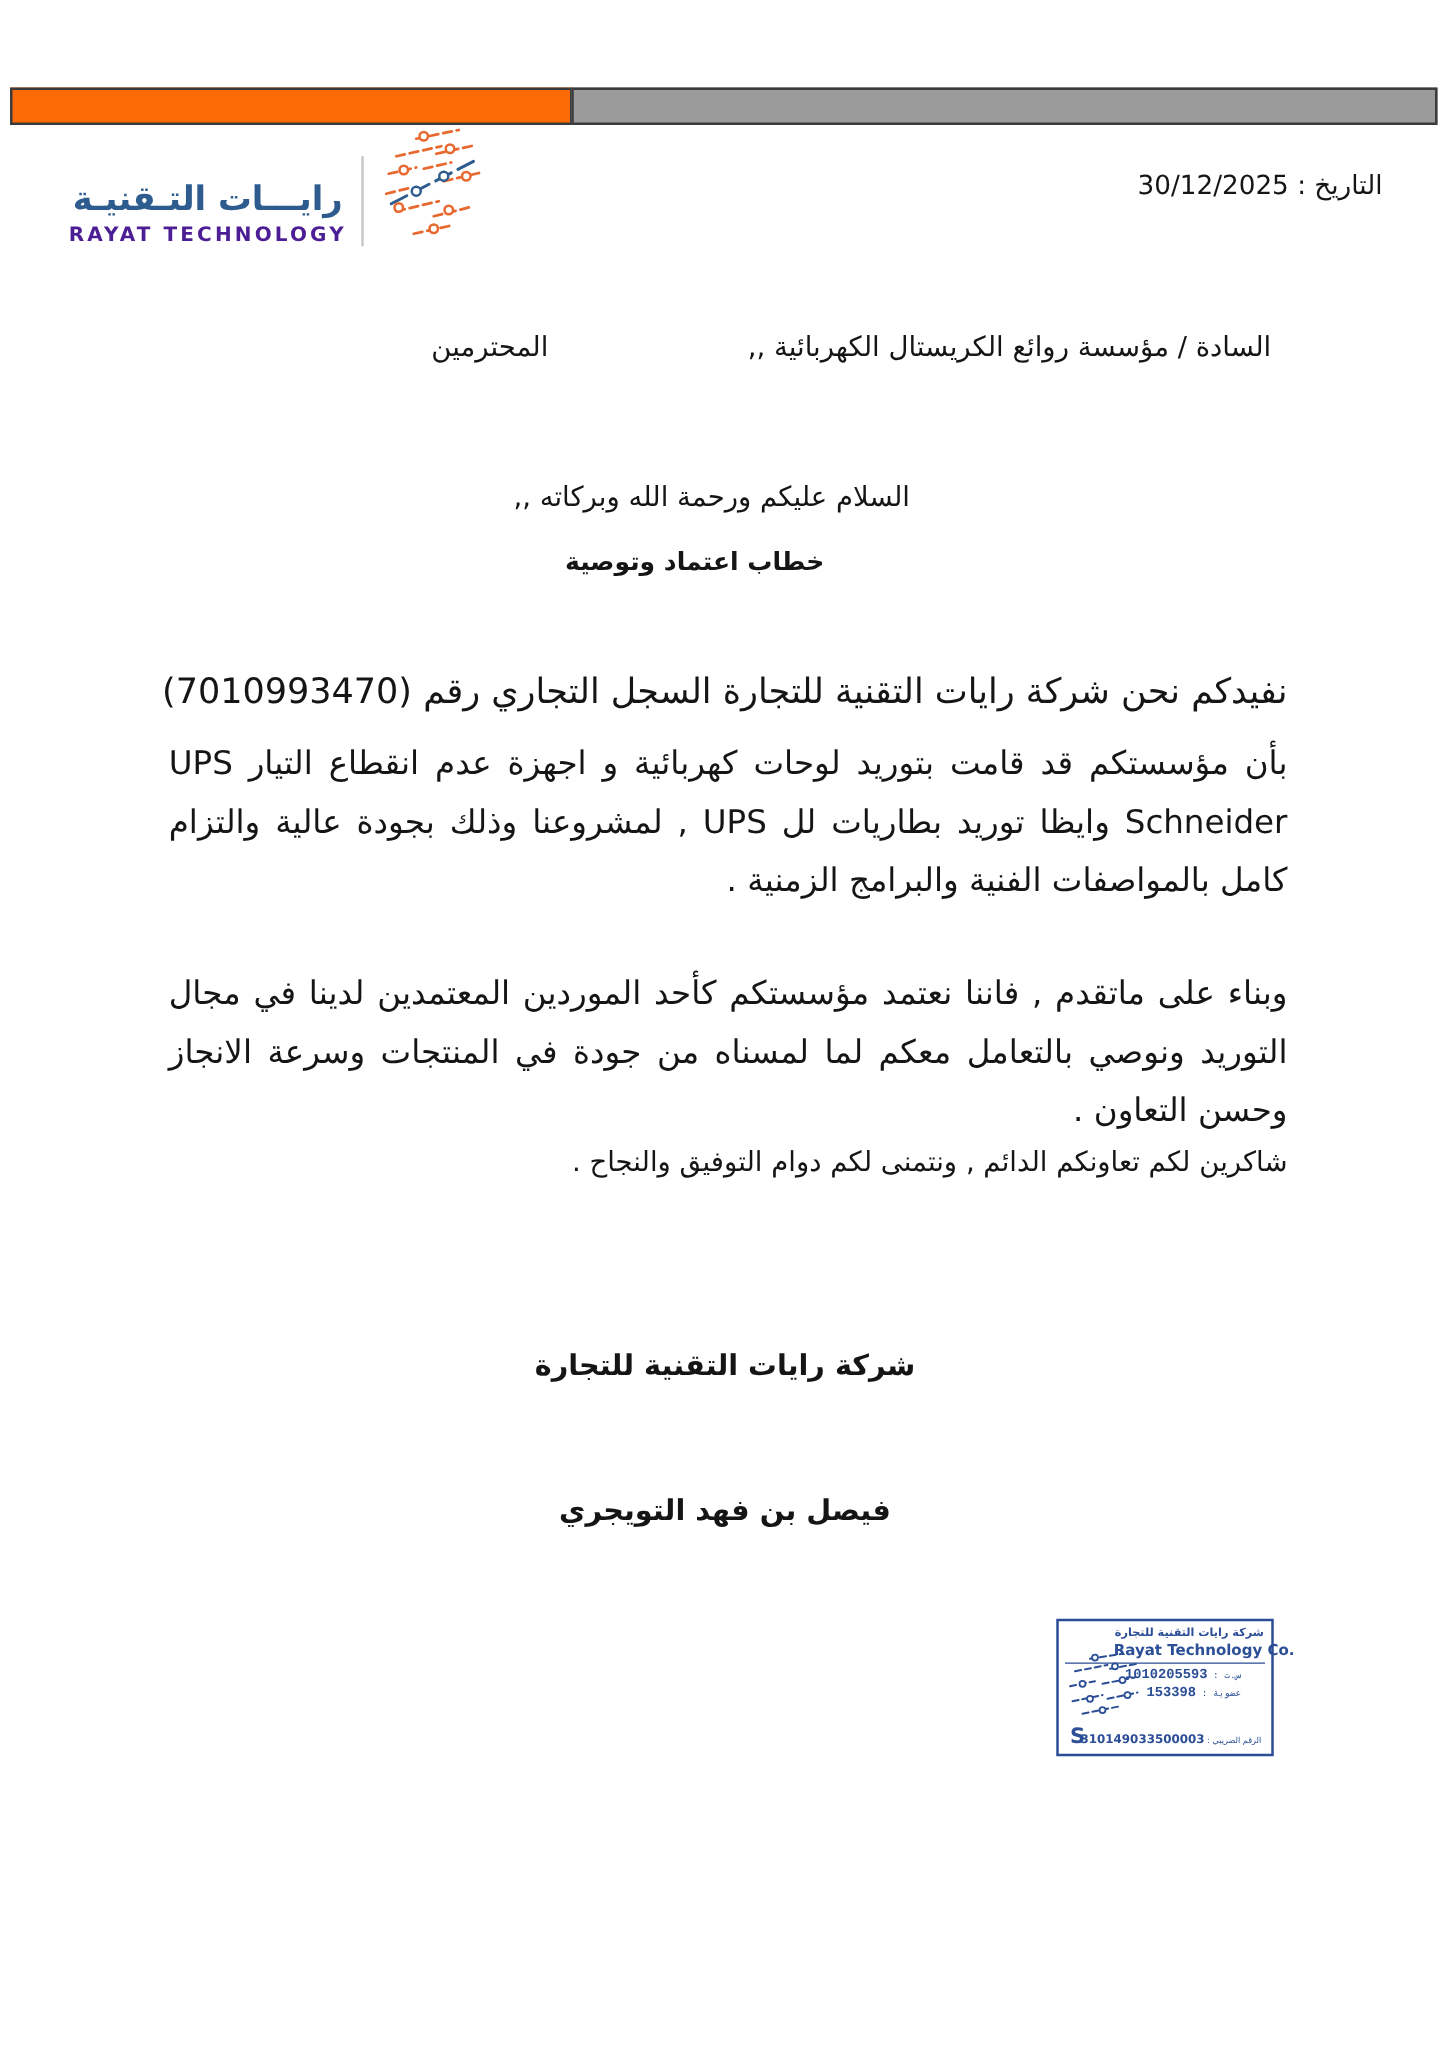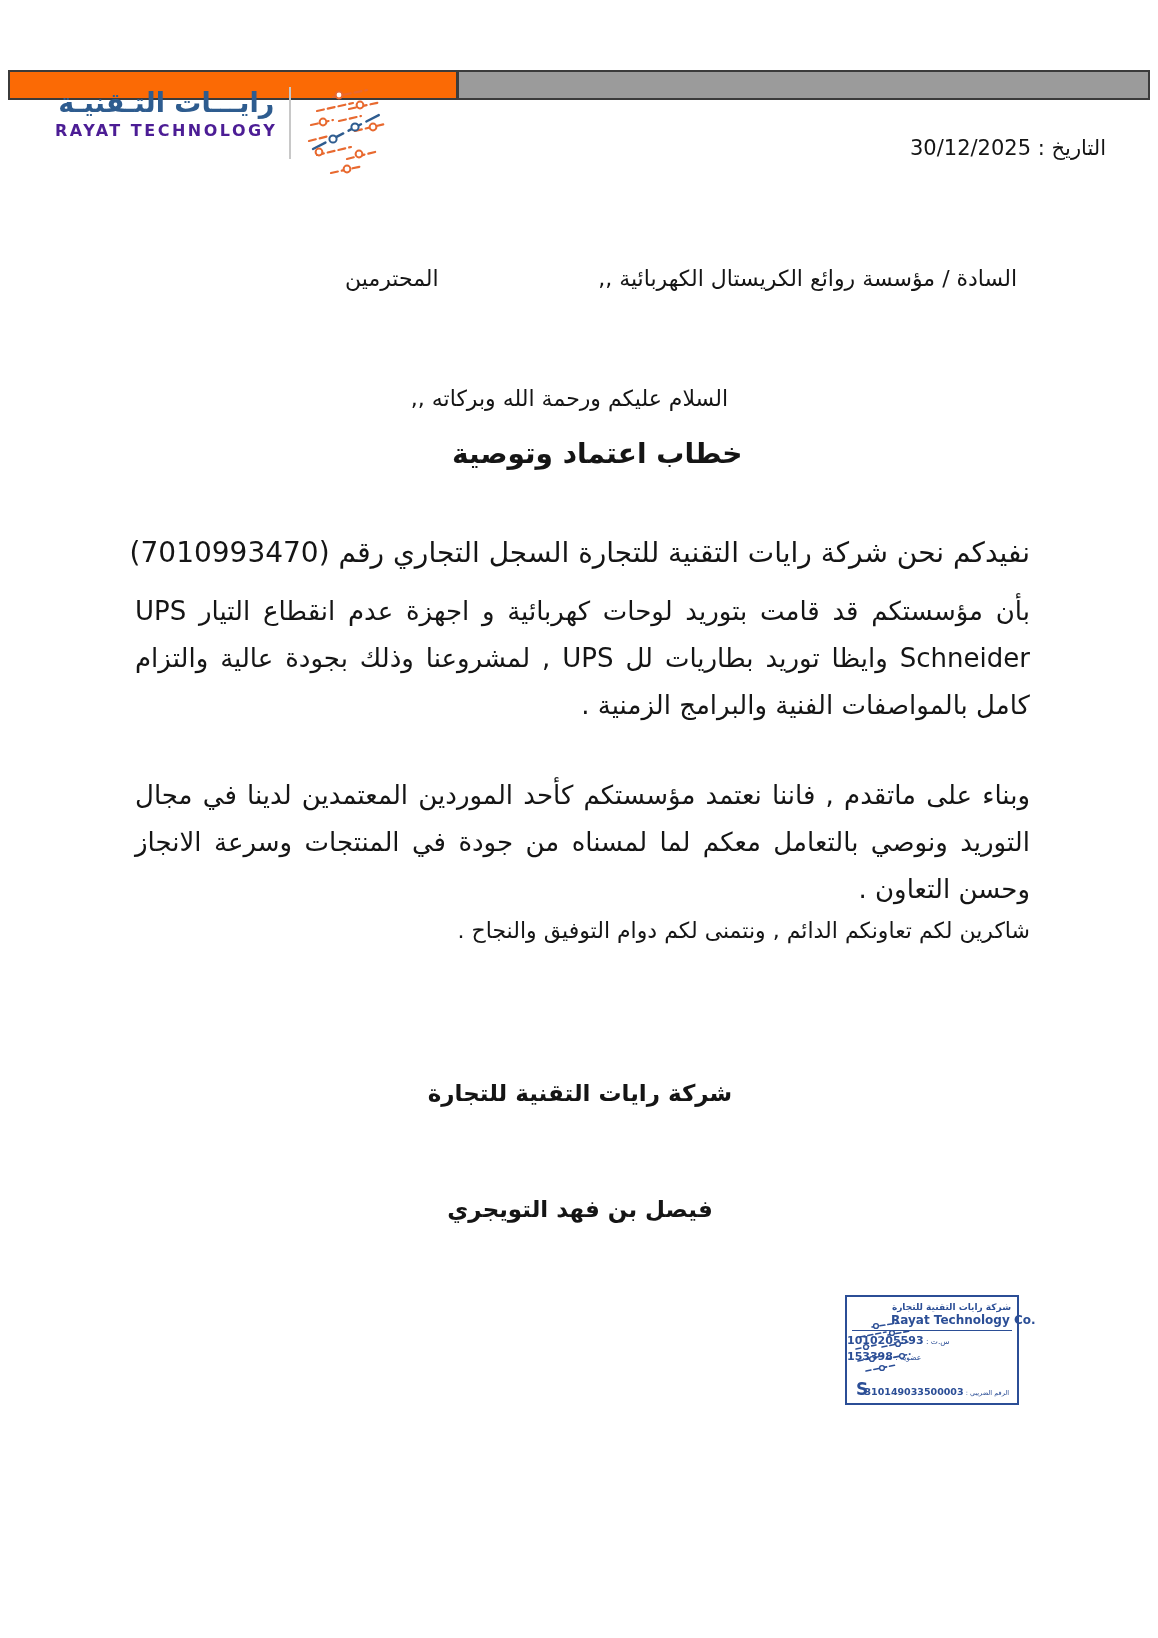--- a/index.html
+++ b/index.html
@@ -5,50 +5,50 @@
   html,body{margin:0;padding:0;background:#ffffff;}
   .page{
     position:relative;width:1158px;height:1638px;background:#ffffff;
     font-family:"DejaVu Sans",sans-serif;color:#151515;overflow:hidden;
   }
   
   .bar{position:absolute;top:70px;height:30px;box-sizing:border-box;border:2px solid #3b3b3b;}
   .bar-orange{left:8px;width:450px;background:#FB6A05;}
   .bar-gray{left:457px;width:693px;background:#9B9B9B;}
   
-  .logo{position:absolute;left:55px;top:87px;display:flex;align-items:flex-start;gap:12px;}
+  .logo{position:absolute;left:55px;top:101px;display:flex;align-items:flex-end;gap:12px;}
   .logo-text{text-align:center;}
   .logo-ar{font-size:27px;font-weight:bold;color:#2E5C8F;direction:rtl;letter-spacing:.5px;white-space:nowrap;}
   .logo-en{font-size:16px;font-weight:600;color:#4c1d95;letter-spacing:2.5px;margin-top:3px;white-space:nowrap;}
   .logo-divider{width:2px;height:72px;background:#c8c8c8;}
   
   .date{position:absolute;top:136px;right:52px;direction:rtl;font-size:21px;white-space:nowrap;}
   
   .addressee{position:absolute;top:266px;left:345px;width:672px;display:flex;justify-content:space-between;direction:rtl;font-size:22px;}
   .greeting{position:absolute;top:386px;right:430px;direction:rtl;font-size:22px;white-space:nowrap;}
-  .subject{position:absolute;top:437px;left:452px;direction:rtl;font-size:28px;font-weight:bold;white-space:nowrap;}
+  .subject{position:absolute;top:437px;left:452px;direction:rtl;font-size:20px;font-weight:bold;white-space:nowrap;}
   .para-intro{position:absolute;top:536px;right:128px;direction:rtl;font-size:28px;white-space:nowrap;}
   .para-just{position:absolute;left:135px;width:895px;direction:rtl;text-align:justify;font-size:26px;line-height:47px;}
   .para-body{top:588px;}
   .para-rec{top:772px;}
   .para-thanks{position:absolute;top:918px;right:128px;direction:rtl;font-size:22px;white-space:nowrap;}
   
   .sig-line{position:absolute;left:300px;width:560px;text-align:center;direction:rtl;font-size:23px;font-weight:bold;white-space:nowrap;}
   .sig-company{top:1080px;}
   .sig-role{top:1142px;}
   .sig-name{top:1196px;}
   
   .stamp{
     position:absolute;left:845px;top:1295px;width:174px;height:110px;background:#ffffff;
     border:2px solid #2B4E96;box-sizing:border-box;color:#2B4E96;
   }
   .stamp-ar{direction:rtl;text-align:right;font-size:9px;font-weight:600;padding:5px 6px 0 0;white-space:nowrap;}
   .stamp-en{text-align:right;padding-right:6px;font-size:12px;font-weight:bold;margin-top:1px;white-space:nowrap;padding-left:44px;}
   .stamp-rule{margin:3px 5px 0 5px;border-top:1px solid #2B4E96;}
-  .stamp-row{direction:rtl;text-align:left;padding-right:24px;font-size:7.5px;margin-top:3px;white-space:nowrap;}
+  .stamp-row{direction:rtl;text-align:right;padding-right:24px;font-size:7.5px;margin-top:3px;white-space:nowrap;font-family:Liberation Mono, monospace;}
   .stamp-row .val{font-size:11px;font-weight:bold;letter-spacing:.5px;}
   .stamp-vat{position:absolute;right:8px;bottom:6px;direction:rtl;font-size:6.5px;white-space:nowrap;}
   .stamp-vat .val{font-size:9.5px;font-weight:bold;letter-spacing:.3px;margin-top:48px;}
   .stamp-s{position:absolute;left:9px;bottom:4px;font-size:17px;font-weight:bold;}
   .stamp-icon{position:absolute;left:5px;top:24px;}
 </style>
 </head>
 <body>
 
 <div class="page">

